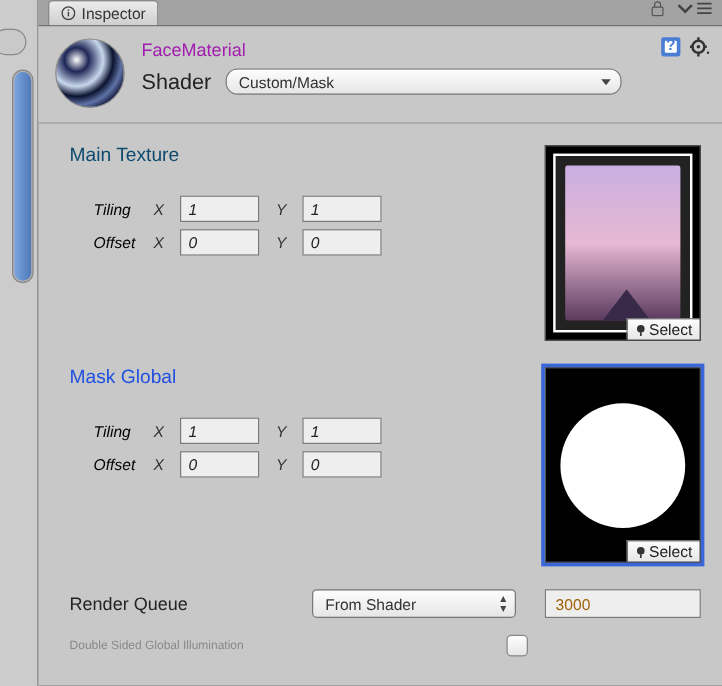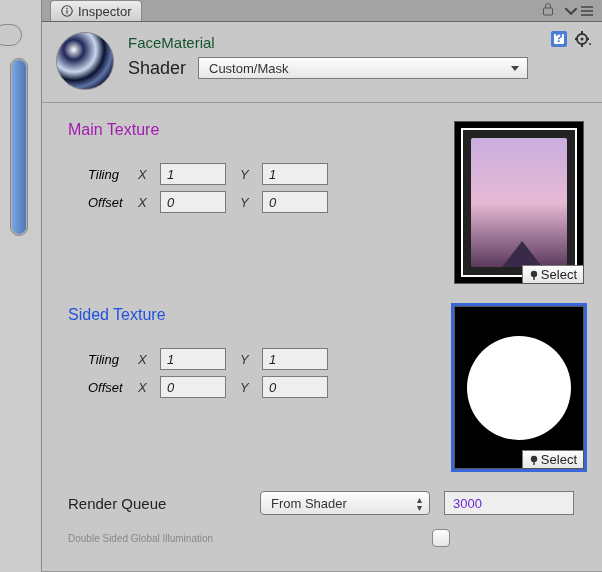--- a/index.html
+++ b/index.html
@@ -7,64 +7,64 @@
   
   .flex { display: flex; align-items: center; }
   
   .gutter { width: 42px; height: 572px; background: #cccccc; border-right: 1px solid #888; position: relative; }
   .drop-pill { position: absolute; top: 24px; left: -6px; width: 28px; height: 22px; border: 1px solid #888; border-radius: 11px; background: #c9c9c9; }
   .scroll-track { position: absolute; left: 10px; top: 58px; width: 18px; height: 178px; background: #b2b2b2; border: 1px solid #888; border-radius: 9px; }
   .scroll-thumb { position: absolute; left: 1px; top: 1px; width: 14px; height: 174px; background: linear-gradient(90deg,#7aa6e0,#4e77b6); border-radius: 8px; }
   
   .inspector { flex: 1; display: flex; flex-direction: column; height: 572px; }
   
-  .tabbar { height: 22px; background: #a3a3a3; border-bottom: 1px solid #666; display: flex; align-items: center; }
+  .tabbar { height: 22px; background: #a3a3a3; border-bottom: 1px solid #666; display: flex; align-items: flex-start; }
   .tab { height: 21px; background: linear-gradient(#ececec,#cfcfcf); border: 1px solid #888; border-bottom: none; border-radius: 4px 4px 0 0; padding: 0 10px; margin-left: 8px; display: flex; align-items: center; gap: 5px; color: #333; }
   .tab svg { width: 12px; height: 12px; }
   .spacer { flex: 1; }
   .lock { margin-right: 6px; padding: 0 4px; }
   .burger { margin-right: 8px; display: flex; align-items: center; gap: 2px; }
   .burger svg { width: 14px; height: 14px; }
   
   .hdr { padding: 10px 14px 12px 14px; border-bottom: 1px solid #999; background: #c8c8c8; display: flex; align-items: flex-start; gap: 14px; position: relative; }
   .preview-ball { width: 58px; height: 58px; border-radius: 50%; background: radial-gradient(circle at 30% 30%, #fff 0%, #1f2756 18%, #c8d7ec 40%, #0b1330 55%, #5f73a6 68%, #12183c 80%); border: 1px solid #888; }
   .hdr-right { flex: 1; display: flex; flex-direction: column; gap: 6px; padding-top: 2px; }
-  .title { font-size: 15px; color: #14532d; }
+  .title { font-size: 15px; color: #a21caf; }
   .shader-row { display: flex; align-items: center; gap: 10px; }
   .shader-lbl { font-size: 18px; color: #222; width: 60px; }
-  .shader-dd { flex: 1; max-width: 330px; height: 22px; background: linear-gradient(#fdfdfd,#e6e6e6); border: 1px solid #7a7a7a; border-radius: 0; display: flex; align-items: center; padding: 0 10px; position: relative; color: #333; }
+  .shader-dd { flex: 1; max-width: 330px; height: 22px; background: linear-gradient(#fdfdfd,#e6e6e6); border: 1px solid #7a7a7a; border-radius: 10px; display: flex; align-items: center; padding: 0 10px; position: relative; color: #333; }
   .shader-dd .caret { position: absolute; right: 8px; top: 8px; width: 0; height: 0; border-left: 4px solid transparent; border-right: 4px solid transparent; border-top: 5px solid #444; }
   .help-gear { position: absolute; right: 10px; top: 8px; display: flex; align-items: center; gap: 6px; }
   .help-gear svg { width: 18px; height: 18px; }
   
   .body { padding: 18px 18px 24px 26px; border-bottom: 1px solid #999; background: #c8c8c8; }
   
   .tex-block { display: flex; gap: 16px; margin-bottom: 22px; }
   .tex-left { flex: 1; }
-  .tex-title { font-size: 16px; color: #a21caf; margin-bottom: 24px; }
+  .tex-title { font-size: 16px; color: #0c4a6e; margin-bottom: 24px; }
   .tex-title.link { color: #2050e0; }
   .xy-row { display: flex; align-items: center; margin-bottom: 6px; font-style: italic; }
   .xy-lbl { width: 70px; padding-left: 20px; }
   .xy-ax { width: 22px; color: #333; }
   .xy-in { width: 66px; height: 22px; background: #eee; border: 1px solid #7a7a7a; padding: 0 6px; color: #222; display: flex; align-items: center; }
   .tex-thumb { width: 130px; height: 163px; position: relative; border: 1px solid #555; background: #000; }
   .tex-thumb.sel { outline: 3px solid #3a66d8; }
   .thumb-btn { position: absolute; right: 0; bottom: 0; background: linear-gradient(#fdfdfd,#e6e6e6); border-top: 1px solid #777; border-left: 1px solid #777; padding: 1px 6px; font-size: 12px; color: #222; display: flex; align-items: center; gap: 2px; }
   .thumb-inner { position: absolute; inset: 6px 6px 6px 6px; }
   .frame-img { width: 100%; height: 100%; background: #222; border: 2px solid #fff; position: relative; }
   .frame-img::before { content: ""; position: absolute; inset: 8px; background: linear-gradient(180deg,#c9aee0,#e7b9d4 50%,#5b3a5e); border-radius: 2px; }
   .frame-img::after { content: ""; position: absolute; bottom: 8px; left: 35%; width: 40px; height: 26px; background: #3a2a4a; clip-path: polygon(50% 0,100% 100%,0 100%); }
   .circle-img { width: 100%; height: 100%; background: #000; display: flex; align-items: center; justify-content: center; }
   .circle-img::after { content: ""; width: 104px; height: 104px; background: #fff; border-radius: 50%; }
   
-  .rq-row { display: flex; align-items: center; gap: 14px; margin: 20px 0 14px 0; }
+  .rq-row { display: flex; align-items: center; gap: 24px; margin: 20px 0 14px 0; }
   .rq-lbl { width: 150px; font-size: 15px; color: #222; }
   .rq-dd { width: 170px; height: 24px; background: linear-gradient(#fdfdfd,#e6e6e6); border: 1px solid #7a7a7a; border-radius: 4px; display: flex; align-items: center; padding: 0 10px; position: relative; color: #333; margin-left: 28px; }
   .rq-dd .caret2 { position: absolute; right: 7px; top: 4px; font-size: 10px; line-height: 8px; color: #444; }
-  .rq-in { width: 130px; height: 24px; background: #eee; border: 1px solid #7a7a7a; padding: 0 8px; color: #6d28d9; display: flex; align-items: center; }
+  .rq-in { width: 130px; height: 24px; background: #eee; border: 1px solid #7a7a7a; padding: 0 8px; color: #a16207; display: flex; align-items: center; }
   
   .gi-row { display: flex; align-items: center; gap: 14px; }
   .gi-lbl { font-size: 10px; color: #888; flex: 1; max-width: 350px; }
   .chk { width: 18px; height: 18px; border: 1px solid #888; border-radius: 4px; background: linear-gradient(#fdfdfd,#e6e6e6); }
 </style>
 </head>
 <body>
 
 <div class="flex" style="align-items:flex-start;">
   <div class="gutter">
@@ -165,21 +165,21 @@
                 <circle cx="5" cy="4" r="3.2" fill="#333"></circle>
                 <rect x="4.3" y="7" width="1.4" height="3" fill="#333"></rect>
               </svg>
             <span>Select</span>
           </div>
         </div>
       </div>
 
       <div class="tex-block">
         <div class="tex-left">
-          <div class="tex-title link">Sided Texture</div>
+          <div class="tex-title link">Mask Global</div>
           <div class="xy-row">
             <div class="xy-lbl">Tiling</div>
             <div class="xy-ax">X</div>
             <div class="xy-in">1</div>
             <div style="width:14px"></div>
             <div class="xy-ax">Y</div>
             <div class="xy-in">1</div>
           </div>
           <div class="xy-row">
             <div class="xy-lbl">Offset</div>

